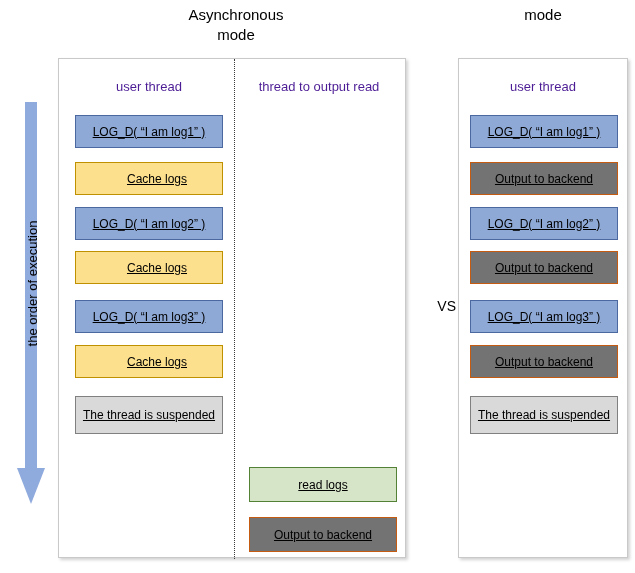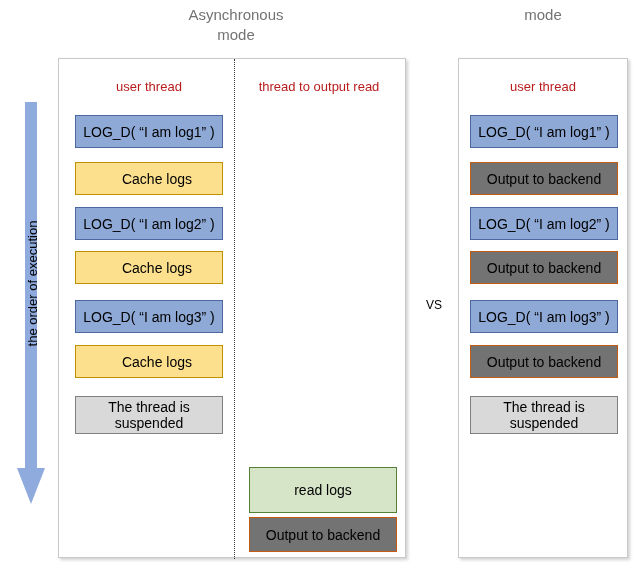--- a/index.html
+++ b/index.html
@@ -13,21 +13,21 @@
     position: relative;
     font-family: "Liberation Sans", sans-serif;
     color: #000000;
     overflow: hidden;
   }
   .title {
     position: absolute;
     text-align: center;
     font-size: 15px;
     line-height: 20px;
-    color: #737373;
+    color: #000000;
   }
   #title-async { left: 146px; top: 5px; width: 180px; }
   #title-sync  { left: 453px; top: 5px; width: 180px; }
 
   .panel {
     position: absolute;
     background: #ffffff;
     border: 1px solid #c9c9c9;
     box-shadow: 2px 2px 3px rgba(0,0,0,0.18);
     box-sizing: border-box;
@@ -41,76 +41,77 @@
     top: 0px;
     width: 0px;
     height: 500px;
     border-left: 1px dotted #3a3a3a;
   }
 
   .col-header {
     position: absolute;
     font-size: 13px;
     text-align: center;
-    color: #b91c1c;
+    color: #4c1d95;
     white-space: nowrap;
   }
   #hdr-user-thread-async { left: 10px; top: 20px; width: 160px; }
   #hdr-output-logs       { left: 180px; top: 20px; width: 160px; }
   #hdr-user-thread-sync  { left: 0px;  top: 20px; width: 168px; }
 
   .box {
     position: absolute;
     box-sizing: border-box;
     border: 1px solid #7e7e7e;
-    font-size: 14px;
+    font-size: 12px;
     display: flex;
     align-items: center;
     justify-content: center;
     text-align: center;
     line-height: 16px;
     white-space: nowrap;
+    text-decoration: underline;
   }
   .box.wrap { white-space: normal; }
 
   .box-blue   { background: #8EA9D6; border-color: #4c68a0; }
   .box-yellow { background: #FCE08E; border-color: #bf9000; padding-left: 16px; }
   .box-orange { background: #737373; border-color: #c55a11; }
   .box-green  { background: #D6E4C8; border-color: #538135; }
   .box-gray   { background: #D9D9D9; border-color: #808080; }
 
   
   #a-log1  { left: 16px; top: 56px;  width: 148px; height: 33px; }
   #a-cache1{ left: 16px; top: 103px; width: 148px; height: 33px; }
   #a-log2  { left: 16px; top: 148px; width: 148px; height: 33px; }
   #a-cache2{ left: 16px; top: 192px; width: 148px; height: 33px; }
   #a-log3  { left: 16px; top: 241px; width: 148px; height: 33px; }
   #a-cache3{ left: 16px; top: 286px; width: 148px; height: 33px; }
   #a-susp  { left: 16px; top: 337px; width: 148px; height: 38px; }
 
   
-  #a-read    { left: 190px; top: 408px; width: 148px; height: 46px; text-align: center; }
+  #a-read    { left: 190px; top: 408px; width: 148px; height: 35px; text-align: center; }
   #a-outback { left: 190px; top: 458px; width: 148px; height: 35px; }
 
   
   #s-log1 { left: 11px; top: 56px;  width: 148px; height: 33px; }
   #s-out1 { left: 11px; top: 103px; width: 148px; height: 33px; }
   #s-log2 { left: 11px; top: 148px; width: 148px; height: 33px; }
   #s-out2 { left: 11px; top: 192px; width: 148px; height: 33px; }
   #s-log3 { left: 11px; top: 241px; width: 148px; height: 33px; }
   #s-out3 { left: 11px; top: 286px; width: 148px; height: 33px; }
   #s-susp { left: 11px; top: 337px; width: 148px; height: 38px; }
 
   #vs-label {
     position: absolute;
     left: 412px;
     top: 298px;
     width: 44px;
-    text-align: center;
-    font-size: 12px;
+    text-align: right;
+    font-size: 14px;
     color: #000;
   }
 
   
   #order-arrow {
     position: absolute;
     left: 14px;
     top: 102px;
     width: 34px;
     height: 404px;

